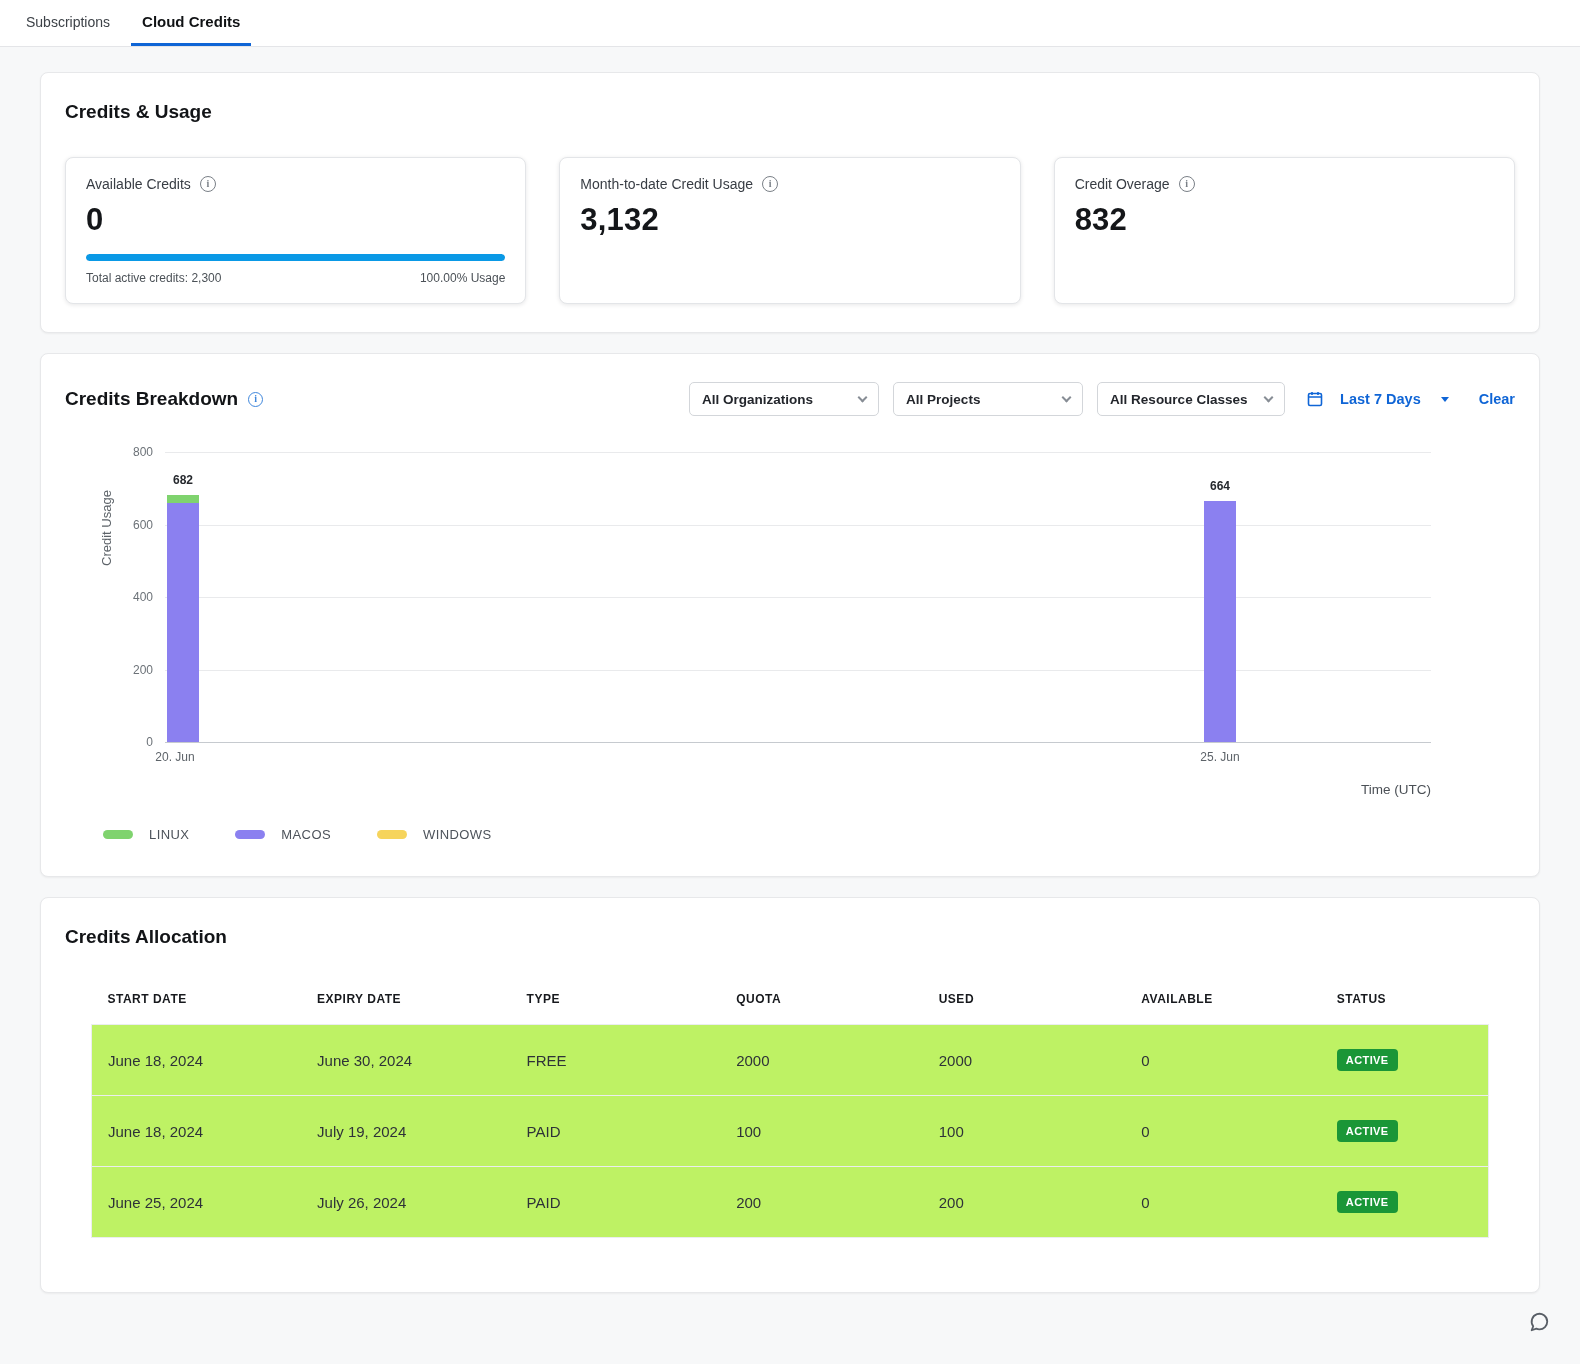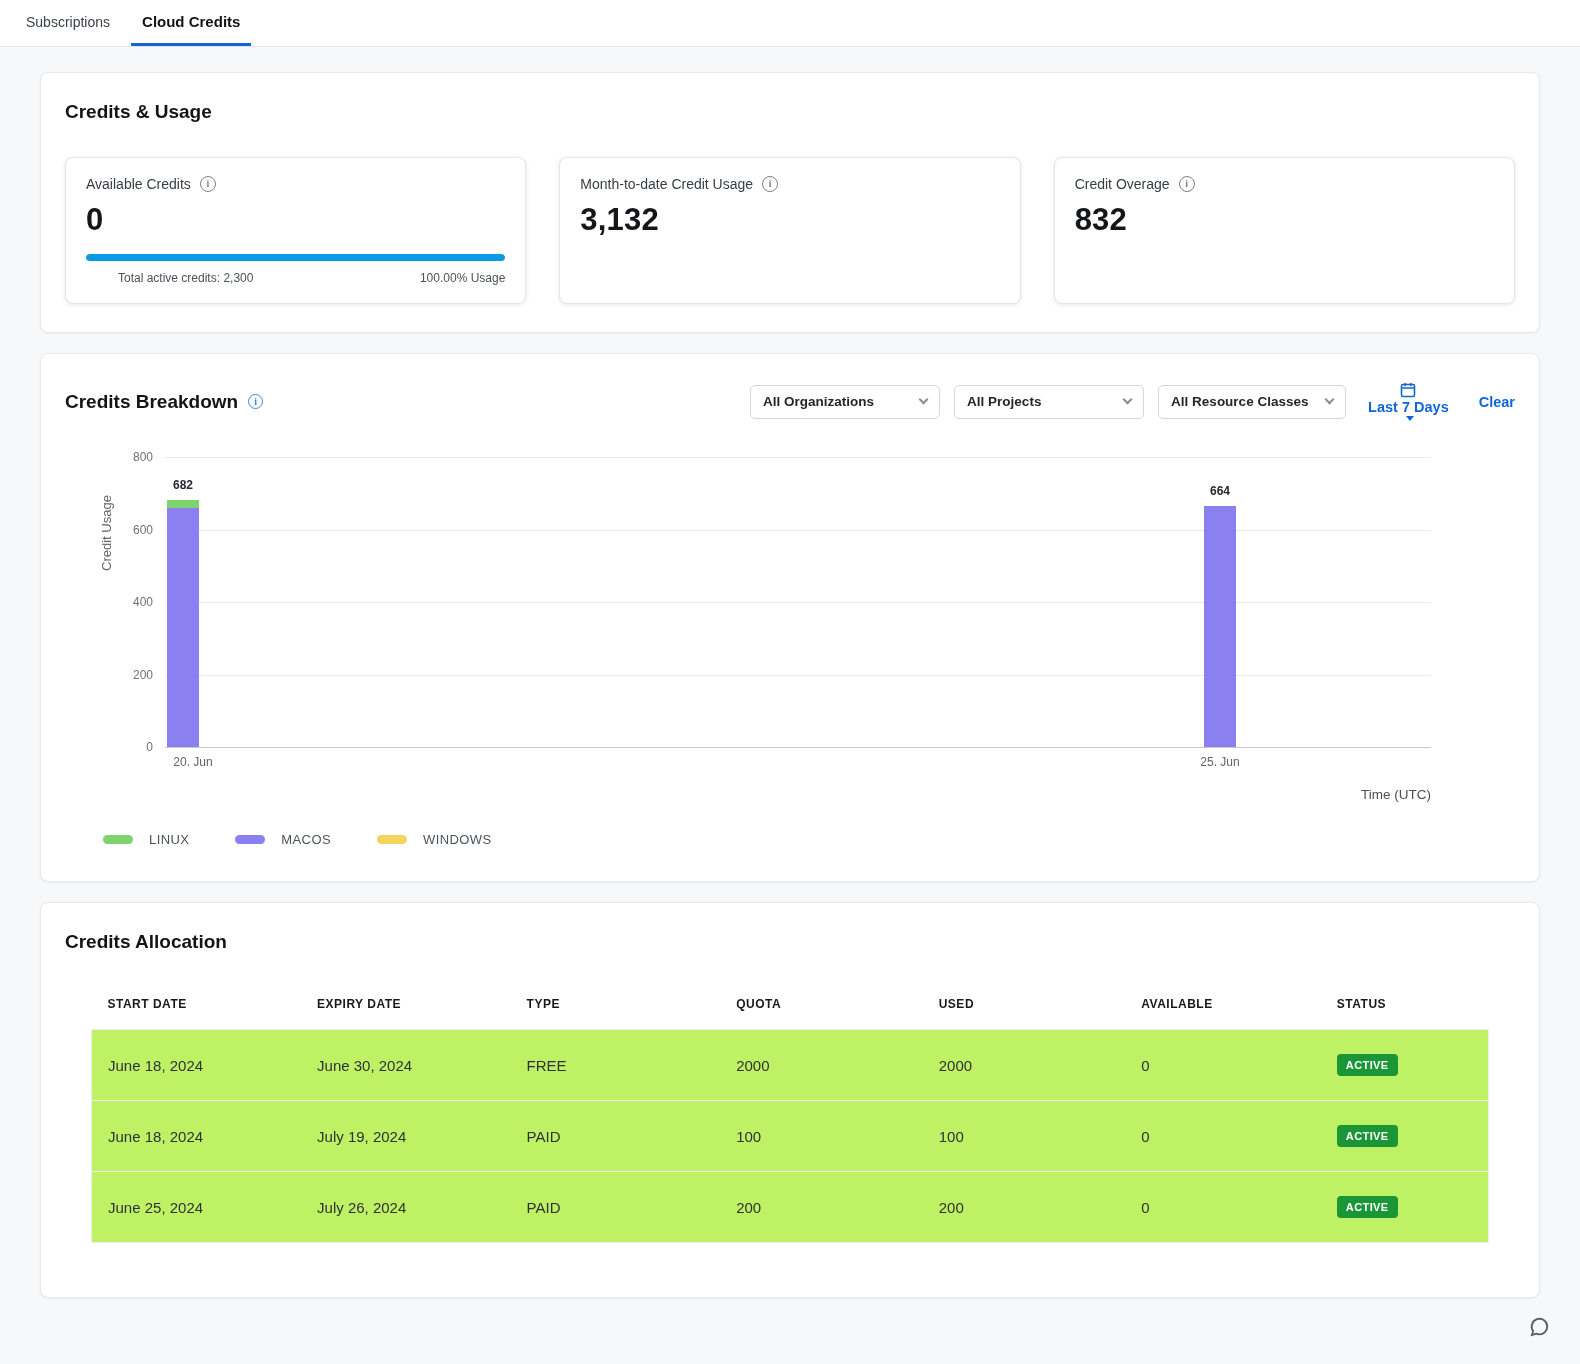--- a/index.html
+++ b/index.html
@@ -24,30 +24,30 @@
   .stat-row { display:flex; gap:33px; margin-top:34px; }
   .stat { flex:1; background:#fff; border:1px solid #e3e5e8; border-radius:8px; box-shadow:0 1px 4px rgba(20,22,26,.10); padding:18px 20px; min-height:145px; }
   .stat-label-row { display:flex; align-items:center; gap:9px; }
   .stat-label { font-size:14px; color:#383d44; }
   .info-icon { width:16px; height:16px; border:1.4px solid #7a8087; border-radius:50%; color:#7a8087; display:inline-flex; align-items:center; justify-content:center; flex:none; font-size:10px; cursor:pointer; }
   .info-icon::after { content:"i"; line-height:1; font-weight:700; font-family:"Liberation Serif",serif; }
   .info-icon.blue { border-color:#3f87dc; color:#3f87dc; width:15px; height:15px; }
   .stat-value { font-size:31px; font-weight:700; margin-top:10px; color:#141619; letter-spacing:.2px; white-space:nowrap; }
   .progress { height:7px; border-radius:4px; background:#e8eaed; margin-top:16px; overflow:hidden; }
   .progress-fill { height:100%; border-radius:4px; background:var(--progress-blue,#0a99e6); width:0; }
-  .stat-footer { display:flex; justify-content:space-between; margin-top:10px; font-size:12px; color:#4b5157;margin-left:32px; }
+  .stat-footer { display:flex; justify-content:space-between; margin-top:10px; font-size:12px; color:#4b5157; }
 
   
   .bd-head { display:flex; align-items:center; justify-content:space-between; }
   .bd-title { display:flex; align-items:center; gap:10px; }
   .filters { display:flex; align-items:center; }
   .select { display:flex; align-items:center; justify-content:space-between; gap:10px; height:34px; padding:0 12px; background:#fff; border:1px solid #d3d6da; border-radius:5px; font-size:13.5px; font-weight:700; color:#23262c; cursor:pointer; margin-right:14px; }
   .select.w-org { width:190px; } .select.w-proj { width:190px; } .select.w-rc { width:188px; }
   .chevron { width:7px; height:7px; border-right:2px solid #878d95; border-bottom:2px solid #878d95; transform:rotate(45deg); margin-top:-4px; flex:none; }
-  .daterange { display:flex; align-items:center; gap:1px; color:var(--accent-blue,#0f65d6); font-size:14.5px; font-weight:700; cursor:pointer; margin:0 4px 0 8px;flex-direction:column; }
+  .daterange { display:flex; align-items:center; gap:17px; color:var(--accent-blue,#0f65d6); font-size:14.5px; font-weight:700; cursor:pointer; margin:0 4px 0 8px; }
   .caret-down { width:0; height:0; border-left:4.5px solid transparent; border-right:4.5px solid transparent; border-top:5.5px solid var(--accent-blue,#0f65d6); margin-left:3px; }
   .clear-btn { color:var(--accent-blue,#0f65d6); font-size:14.5px; font-weight:700; cursor:pointer; margin-left:26px; text-decoration:none; }
 
   
   .chart { position:relative; margin-top:36px; }
   .ylabel { position:absolute; left:34px; top:4px; height:110px; writing-mode:vertical-rl; transform:rotate(180deg); display:flex; align-items:center; font-size:13px; color:#5d6369; }
   .chart-grid { display:flex; margin-left:48px; margin-right:84px; }
   .yaxis { width:52px; position:relative; height:290px; flex:none; }
   .ytick { position:absolute; right:12px; transform:translateY(-50%); font-size:12px; color:#6c7278; }
   .plot-col { flex:1; }
@@ -178,21 +178,21 @@
                 <div class="bar-seg" style="bottom: 0px; height: 239.25px; background: rgb(139, 128, 240);"></div>
                 <div class="bar-seg" style="bottom: 239.25px; height: 7.975px; background: rgb(127, 211, 110);"></div>
               </div>
               <div class="bar-value" style="left: 18px; bottom: 255.225px;">682</div>
               <div class="bar" style="left: 1039px; width: 32px;">
                 <div class="bar-seg" style="bottom: 0px; height: 240.7px; background: rgb(139, 128, 240);"></div>
               </div>
               <div class="bar-value" style="left: 1055px; bottom: 248.7px;">664</div>
             </div>
           <div class="xticks">
-              <div class="xtick" style="left: 28px;">20. Jun</div>
+              <div class="xtick" style="left: 10px;">20. Jun</div>
               <div class="xtick" style="left: 1055px;">25. Jun</div>
             </div>
           <div class="xaxis-label">Time (UTC)</div>
         </div>
       </div>
       <div class="legend">
           <div class="legend-item">
             <span class="legend-swatch" style="background: rgb(127, 211, 110);"></span>
             <span class="legend-label">LINUX</span>
           </div>

